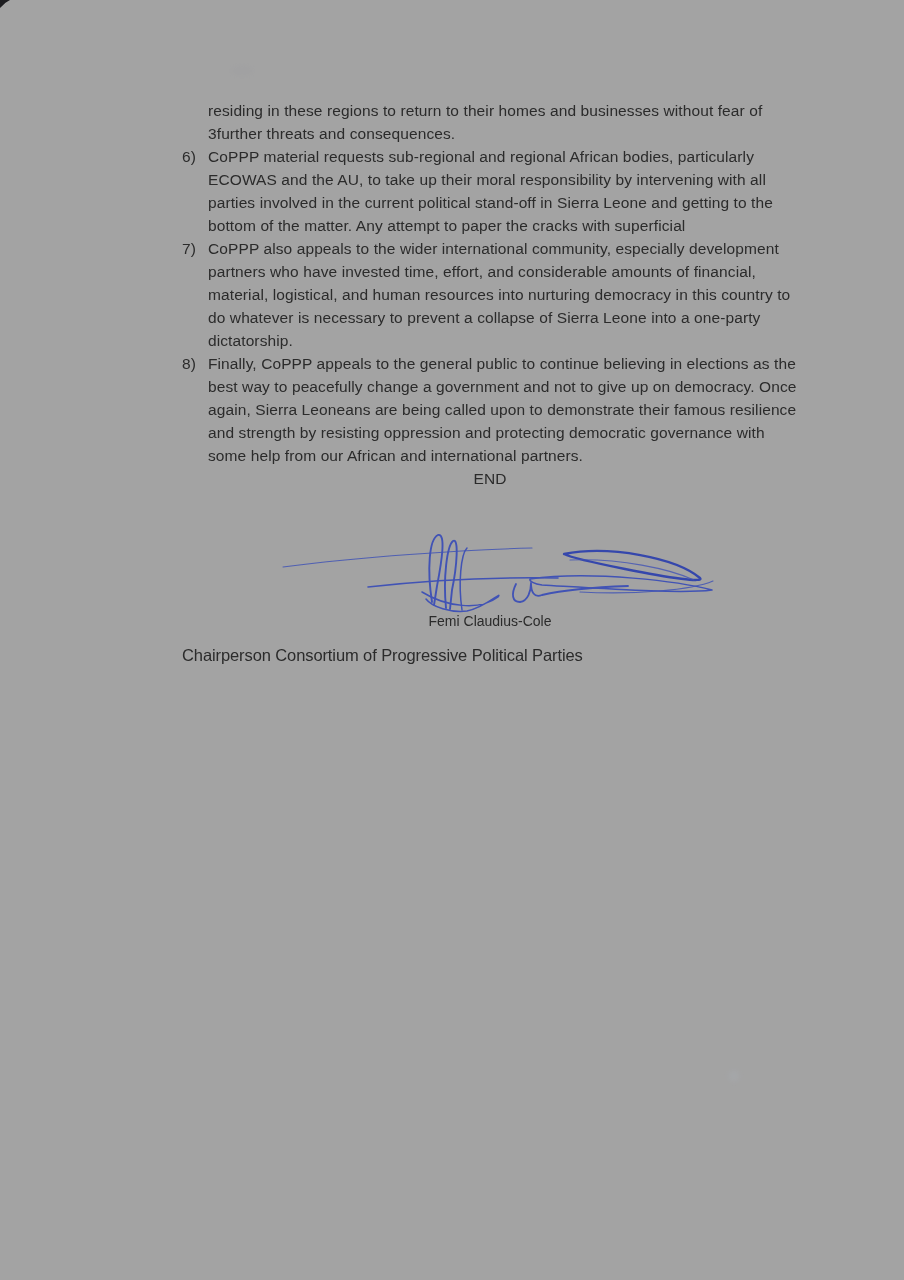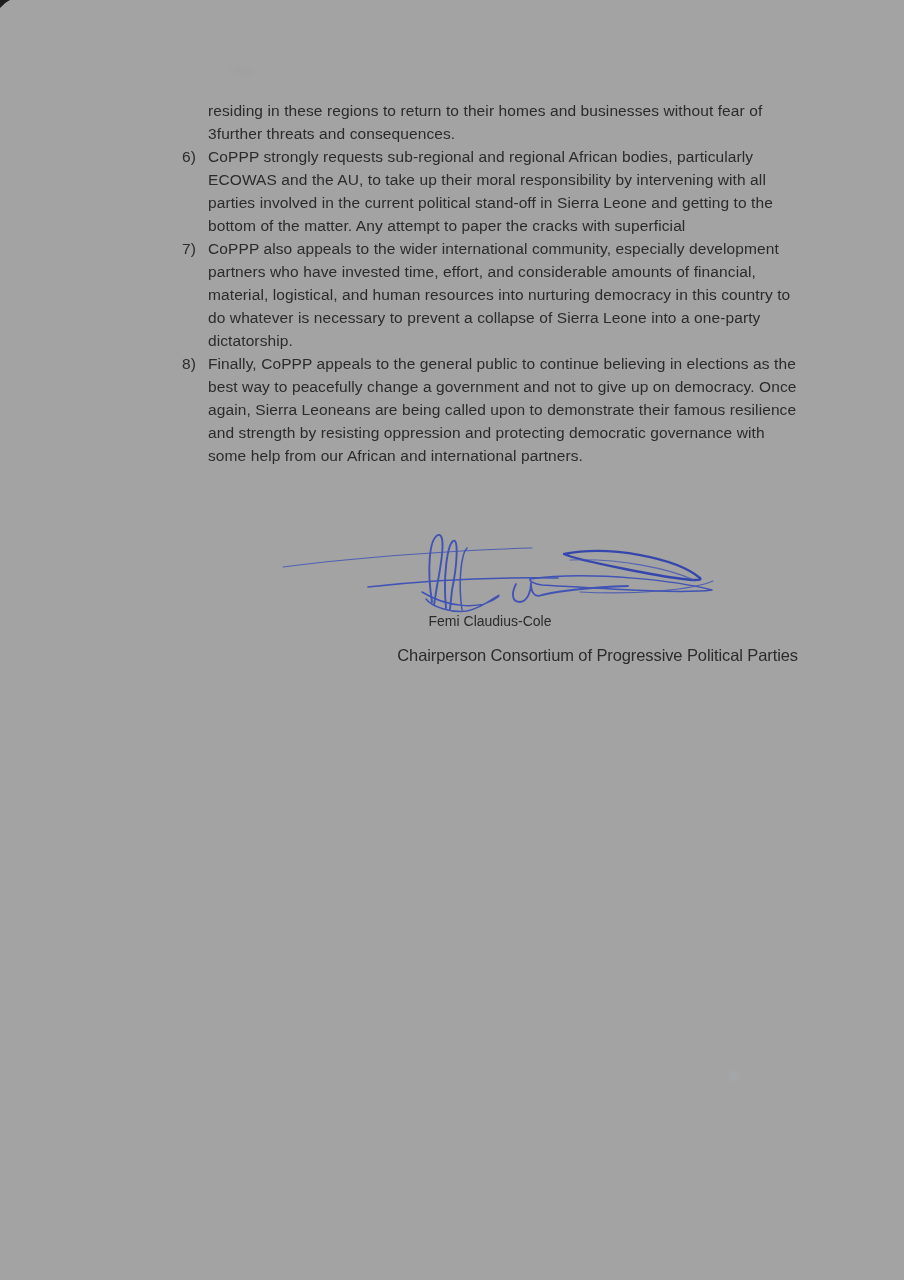--- a/index.html
+++ b/index.html
@@ -76,21 +76,21 @@
     width: 616px;
     text-align: center;
     font-size: 14px;
     line-height: 23px;
   }
   .signatory-title {
     position: absolute;
     left: 182px;
     top: 643px;
     width: 616px;
-    text-align: right;
+    text-align: left;
     font-size: 16.5px;
     line-height: 24px;
     letter-spacing: -0.1px;
   }
 </style>
 </head>
 <body>
 
 <div class="page">
 
@@ -101,21 +101,21 @@
   <div class="content">
 
     <div class="continuation">
       <div class="line">residing in these regions to return to their homes and businesses without fear of</div>
       <div class="line">3further threats and consequences.</div>
     </div>
 
     <div class="list-item">
       <div class="num">6)</div>
       <div class="item-lines">
-        <div class="line">CoPPP strongly requests sub-regional and regional African bodies, particularly</div>
+        <div class="line">CoPPP material requests sub-regional and regional African bodies, particularly</div>
         <div class="line">ECOWAS and the AU, to take up their moral responsibility by intervening with all</div>
         <div class="line">parties involved in the current political stand-off in Sierra Leone and getting to the</div>
         <div class="line">bottom of the matter. Any attempt to paper the cracks with superficial</div>
       </div>
     </div>
 
     <div class="list-item">
       <div class="num">7)</div>
       <div class="item-lines">
         <div class="line">CoPPP also appeals to the wider international community, especially development</div>
@@ -130,20 +130,21 @@
       <div class="num">8)</div>
       <div class="item-lines">
         <div class="line">Finally, CoPPP appeals to the general public to continue believing in elections as the</div>
         <div class="line">best way to peacefully change a government and not to give up on democracy. Once</div>
         <div class="line">again, Sierra Leoneans are being called upon to demonstrate their famous resilience</div>
         <div class="line">and strength by resisting oppression and protecting democratic governance with</div>
         <div class="line">some help from our African and international partners.</div>
       </div>
     </div>
 
+    <div class="end-label">END</div>
   </div>
 
   <div class="signature-wrap">
     <svg width="438" height="90" viewBox="0 0 438 90">
       <g fill="none" stroke="#4153b5" stroke-linecap="round" stroke-linejoin="round">
 
         <path d="M3,39 C80,29 180,22 252,20" stroke-width="1.1" opacity="0.85"></path>
 
         <path d="M88,59 C150,52 215,49 278,50" stroke-width="1.6"></path>
 

